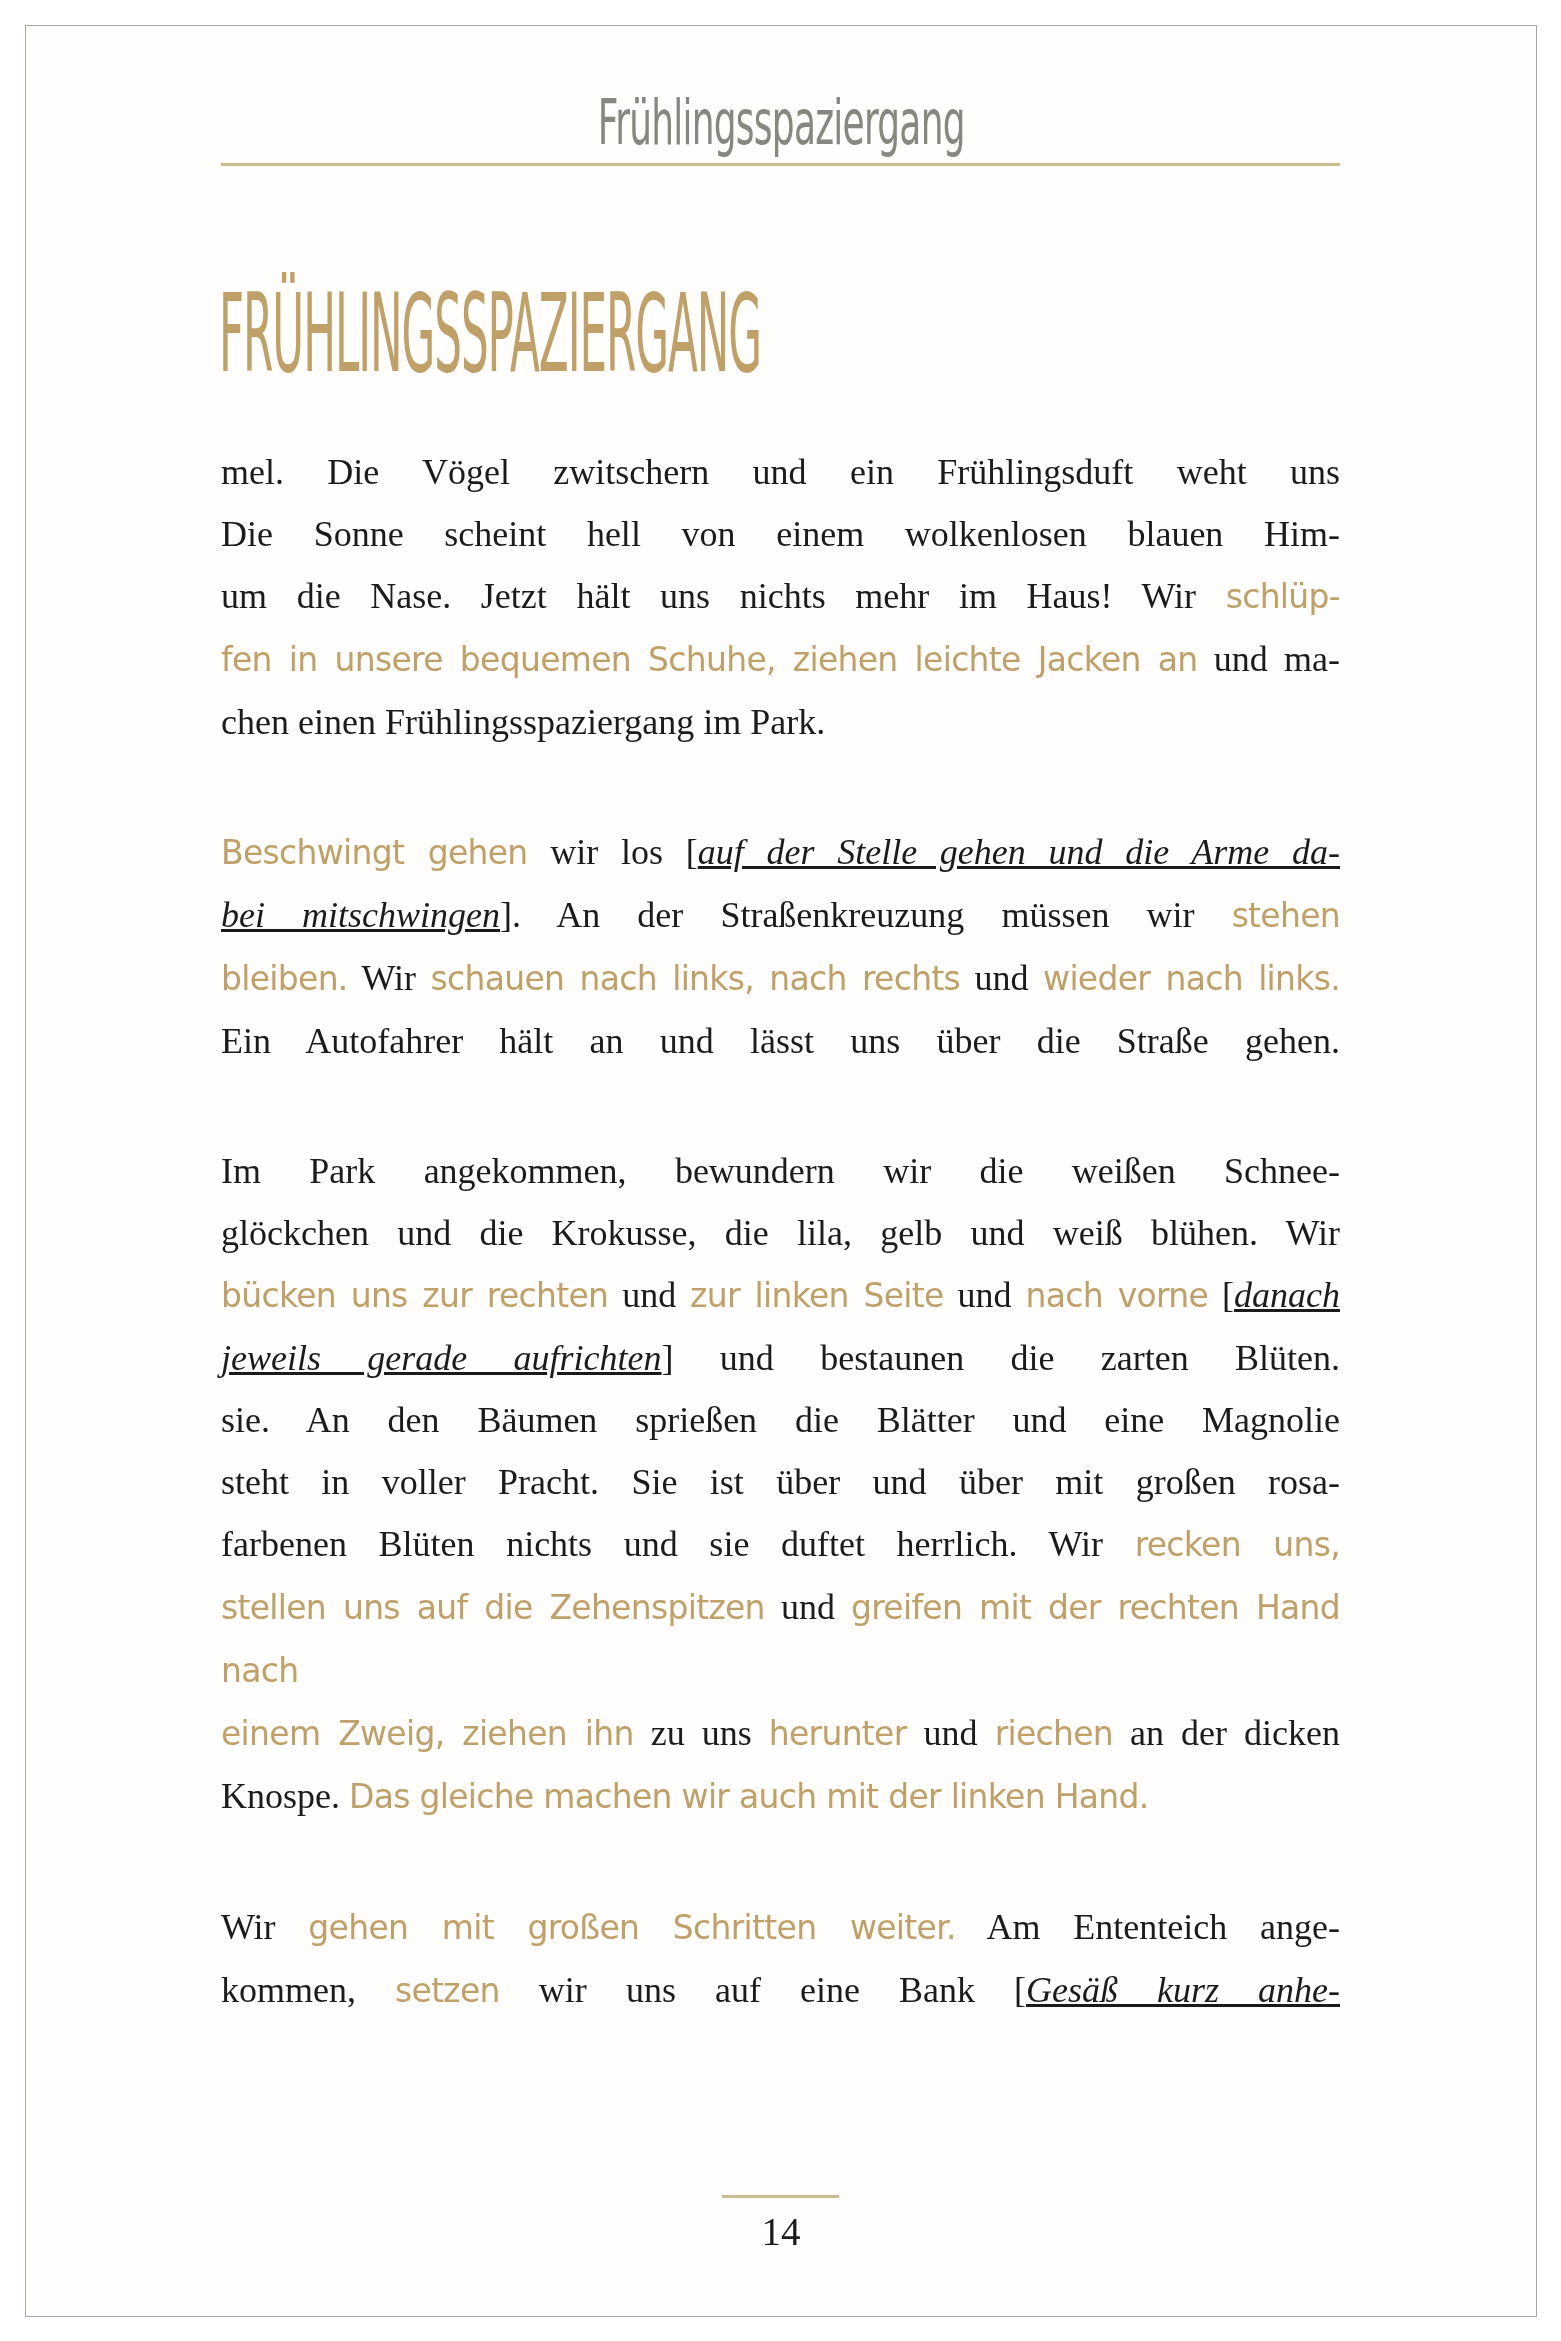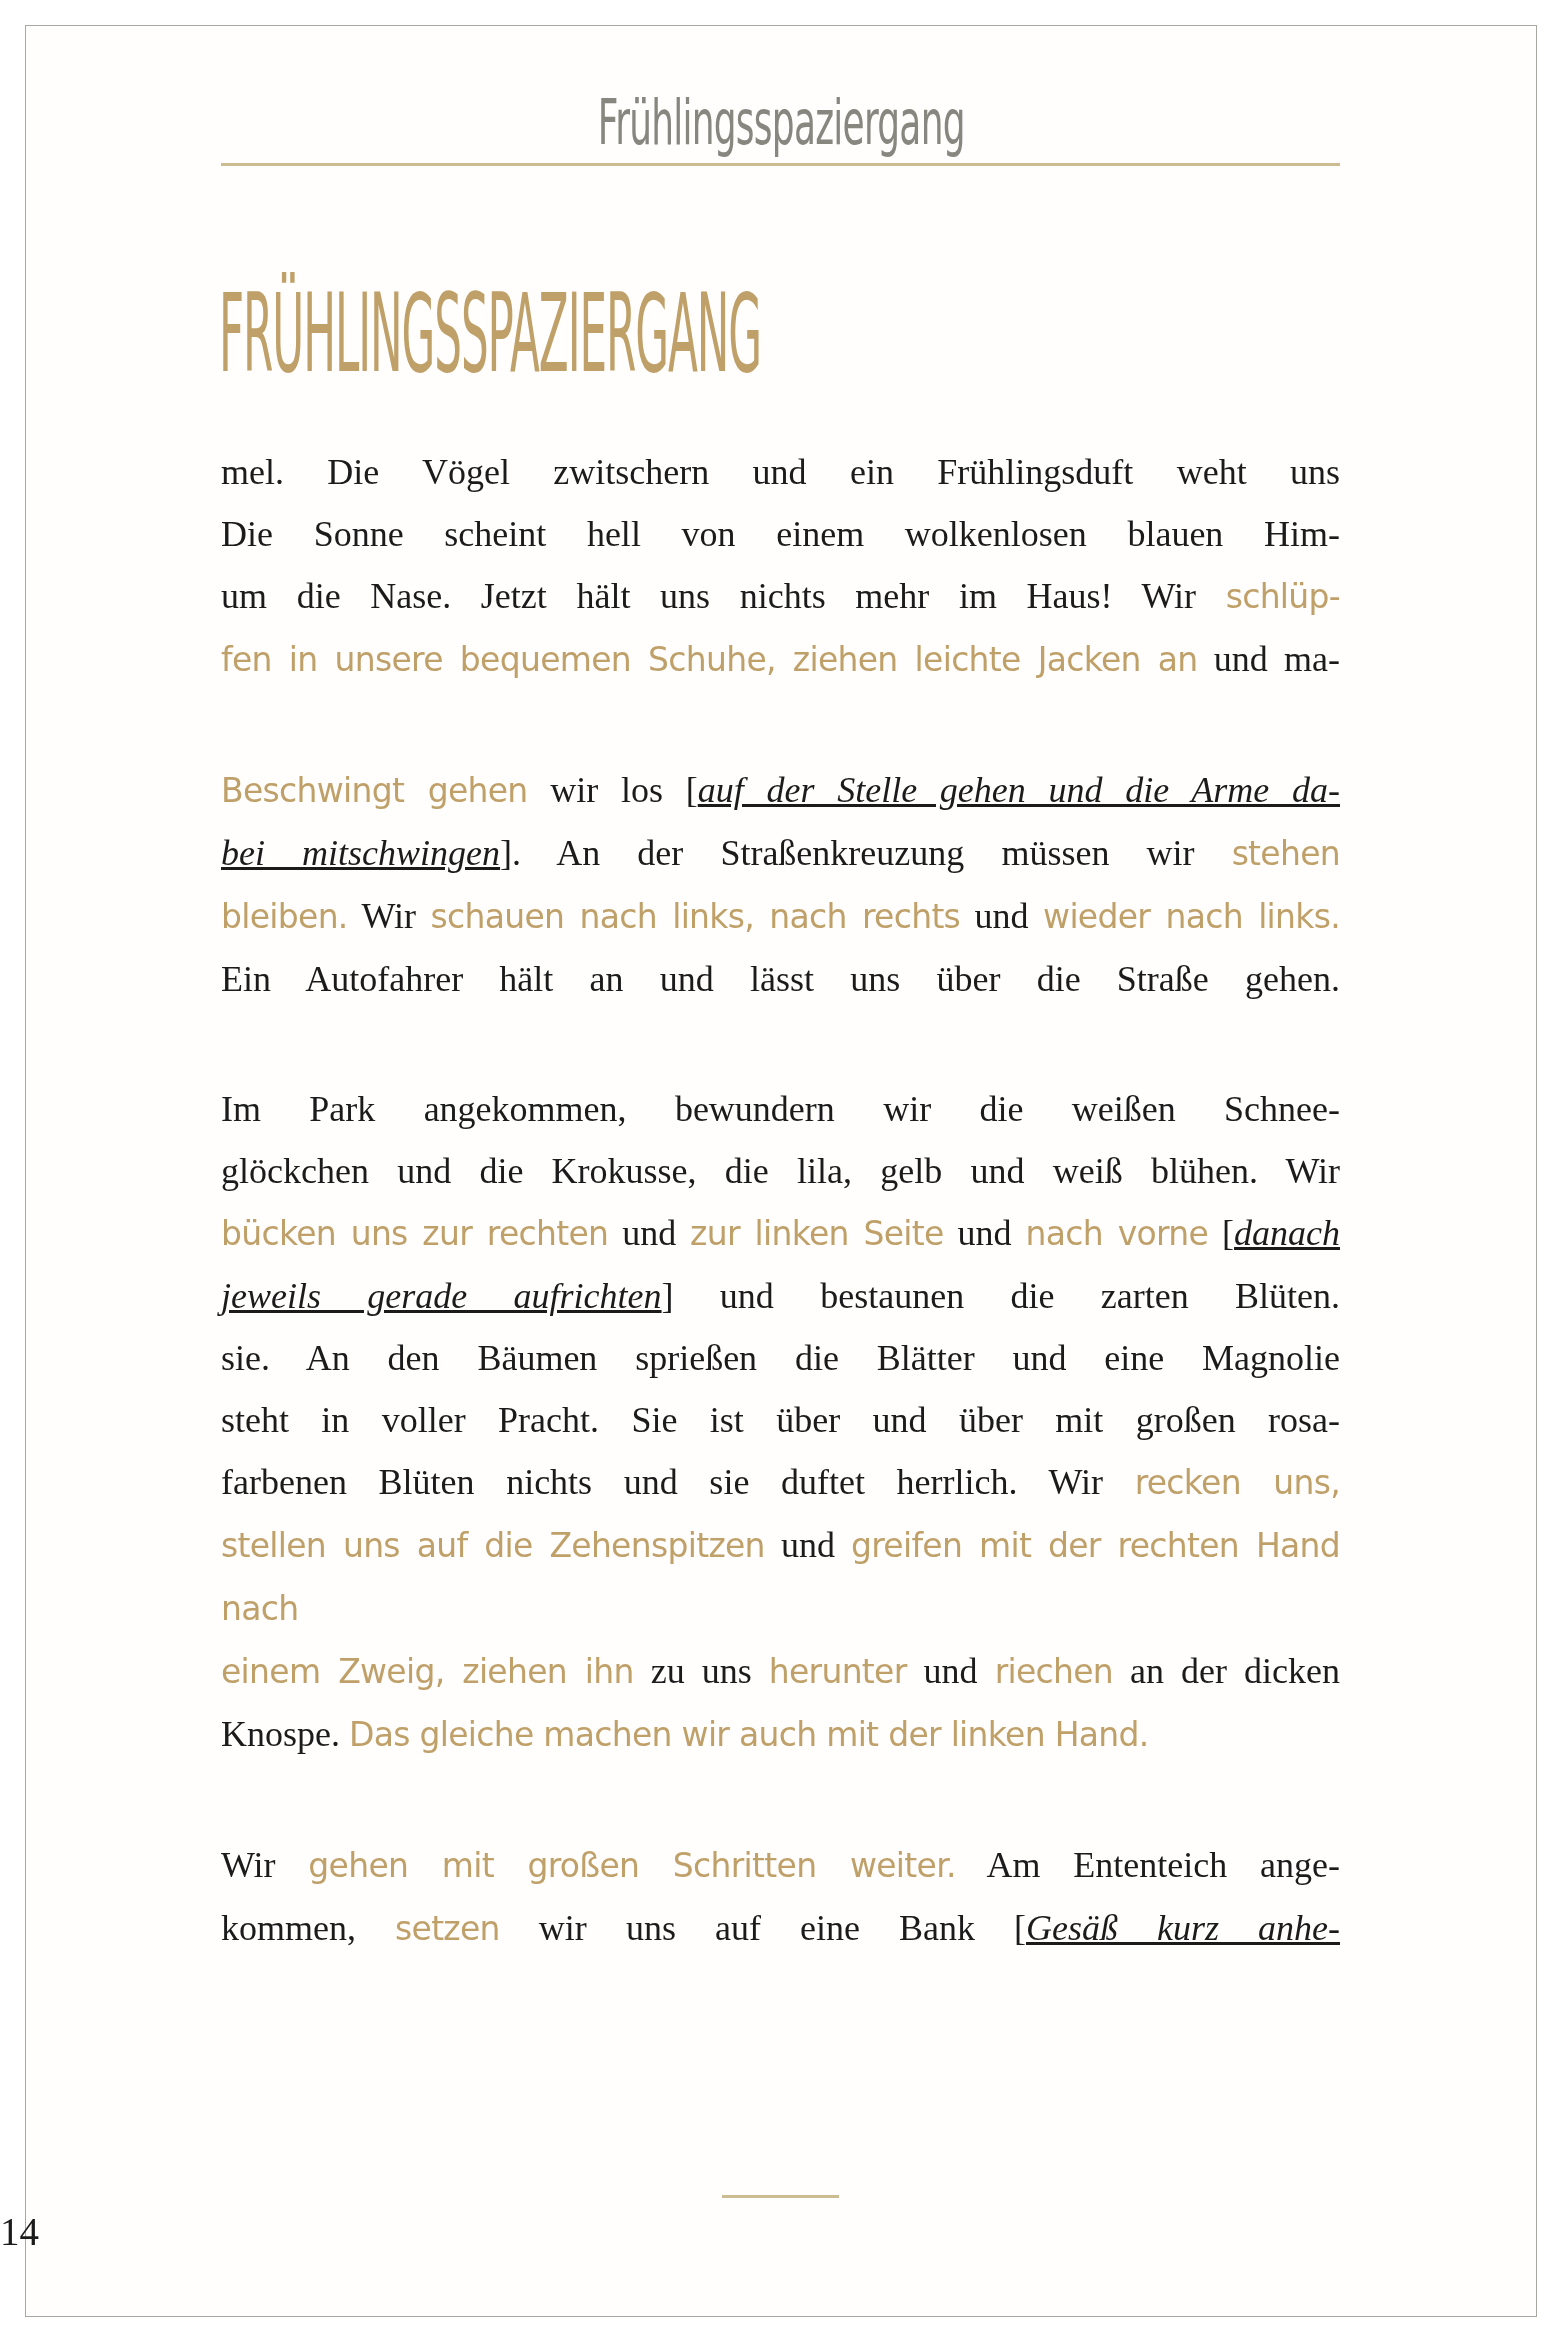--- a/index.html
+++ b/index.html
@@ -22,21 +22,21 @@
   .paragraph{margin:0 0 68px 0;}
   .paragraph:last-child{margin-bottom:0;}
   .line{font-size:36px;line-height:62px;text-align:justify;text-align-last:justify;hyphens:none;}
   .line.last{text-align-last:left;}
   .s-p{font-family:"Liberation Serif",serif;color:var(--ink,#1b1b1b);}
   .s-i{font-family:"Liberation Serif",serif;font-style:italic;color:var(--ink,#1b1b1b);text-decoration:underline;}
   .s-h{font-family:"DejaVu Sans",sans-serif;font-size:33px;letter-spacing:-0.7px;color:var(--accent,#c0a069);}
 
   
   .footer-rule{position:absolute;top:2195px;left:722px;width:117px;height:3.3px;background:var(--rule,#cbbc92);}
-  .page-number{position:absolute;top:2211px;left:0;width:1562px;text-align:left;font-size:39px;line-height:1.1;
+  .page-number{position:absolute;top:2211px;left:0;width:1562px;text-align:center;font-size:39px;line-height:1.1;
       font-family:"Liberation Serif",serif;color:var(--ink,#1b1b1b);}
 </style>
 </head>
 <body>
 
 <div class="page-frame"></div>
 
 <div class="chapter-header">
   <span class="title">Frühlingsspaziergang</span>
 </div>
@@ -45,20 +45,21 @@
 <div class="main-heading">
   <span class="txt">FRÜHLINGSSPAZIERGANG</span>
 </div>
 
 <div class="body-text">
     <div class="paragraph">
       <div class="line"><span class="s-p">mel. Die Vögel zwitschern und ein Frühlingsduft weht uns</span></div>
       <div class="line"><span class="s-p">Die Sonne scheint hell von einem wolkenlosen blauen Him-</span></div>
       <div class="line"><span class="s-p">um die Nase. Jetzt hält uns nichts mehr im Haus! Wir </span><span class="s-h">schlüp-</span></div>
       <div class="line"><span class="s-h">fen in unsere bequemen Schuhe, ziehen leichte Jacken an</span><span class="s-p"> und ma-</span></div>
+      <div class="line last"><span class="s-p">chen einen Frühlingsspaziergang im Park.</span></div>
     </div>
     <div class="paragraph">
       <div class="line"><span class="s-h">Beschwingt gehen</span><span class="s-p"> wir los [</span><span class="s-i">auf der Stelle gehen und die Arme da-</span></div>
       <div class="line"><span class="s-i">bei mitschwingen</span><span class="s-p">]. An der Straßenkreuzung müssen wir </span><span class="s-h">stehen</span></div>
       <div class="line"><span class="s-h">bleiben.</span><span class="s-p"> Wir </span><span class="s-h">schauen nach links, nach rechts</span><span class="s-p"> und </span><span class="s-h">wieder nach links.</span></div>
       <div class="line"><span class="s-p">Ein Autofahrer hält an und lässt uns über die Straße gehen.</span></div>
     </div>
     <div class="paragraph">
       <div class="line"><span class="s-p">Im Park angekommen, bewundern wir die weißen Schnee-</span></div>
       <div class="line"><span class="s-p">glöckchen und die Krokusse, die lila, gelb und weiß blühen. Wir</span></div>

